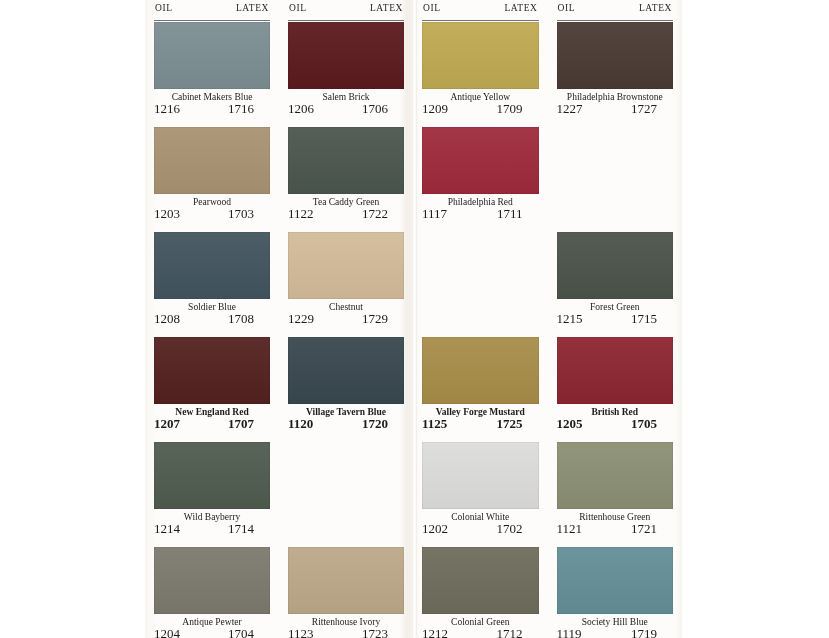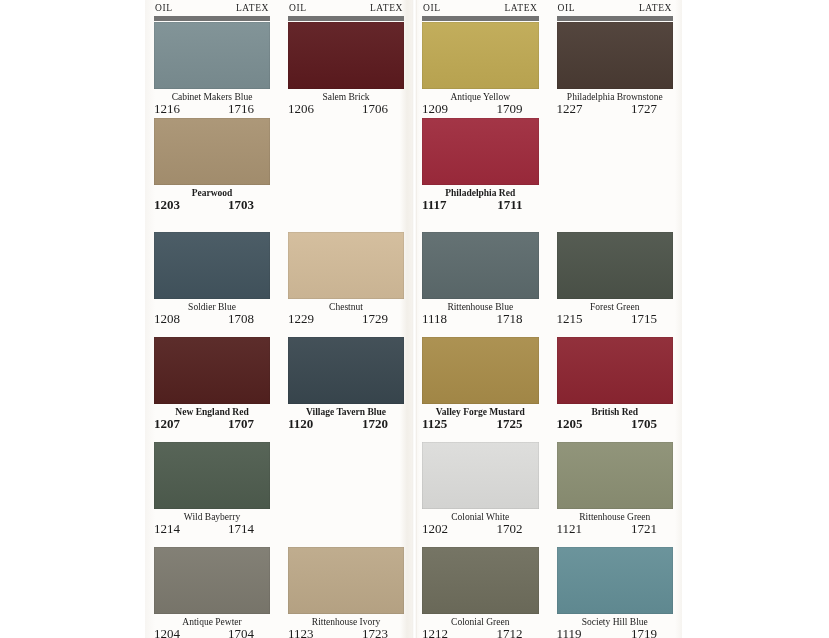--- a/index.html
+++ b/index.html
@@ -85,21 +85,21 @@
     top: 3px;
     left: 9px;
     right: 9px;
     height: 18px;
     display: flex;
     justify-content: space-between;
     align-items: flex-start;
     font-size: 9.5px;
     letter-spacing: 0.6px;
     color: #262626;
-    border-bottom: 5px solid #737373;
+    border-bottom: 1px solid #737373;
     padding-bottom: 2px;
     box-sizing: border-box;
   }
   .col-head .hdr-oil   { padding-left: 1px; }
   .col-head .hdr-latex { padding-right: 1px; }
 
   
   .cells {
     position: absolute;
     left: 0;
@@ -107,21 +107,21 @@
     right: 0;
     bottom: 0;
   }
   .cell {
     position: absolute;
     left: 9px;
     right: 9px;
     height: 104px;
   }
   .cell.r0 { top: 0px; text-decoration: underline; }
-  .cell.r1 { top: 96px; font-weight: bold; }
+  .cell.r1 { top: 105px; }
   .cell.r2 { top: 210px; }
   .cell.r3 { top: 315px; font-weight: bold; }
   .cell.r4 { top: 420px; }
   .cell.r5 { top: 525px; }
 
   .swatch {
     position: absolute;
     left: 0;
     top: 0;
     right: 0;
@@ -239,20 +239,28 @@
           </div>
           <div class="cells">
             <div class="cell r0">
               <div class="swatch" style="background-color: rgb(92, 26, 30);"></div>
               <div class="color-name">Salem Brick</div>
               <div class="codes">
                 <span class="code-oil">1206</span>
                 <span class="code-latex">1706</span>
               </div>
             </div>
+            <div class="cell r1">
+              <div class="swatch" style="background-color: rgb(75, 86, 79);"></div>
+              <div class="color-name">Tea Caddy Green</div>
+              <div class="codes">
+                <span class="code-oil">1122</span>
+                <span class="code-latex">1722</span>
+              </div>
+            </div>
             <div class="cell r2">
               <div class="swatch" style="background-color: rgb(210, 187, 153);"></div>
               <div class="color-name">Chestnut</div>
               <div class="codes">
                 <span class="code-oil">1229</span>
                 <span class="code-latex">1729</span>
               </div>
             </div>
             <div class="cell r3">
               <div class="swatch" style="background-color: rgb(57, 71, 79);"></div>
@@ -294,28 +302,20 @@
               </div>
             </div>
             <div class="cell r1">
               <div class="swatch" style="background-color: rgb(158, 42, 60);"></div>
               <div class="color-name">Philadelphia Red</div>
               <div class="codes">
                 <span class="code-oil">1117</span>
                 <span class="code-latex">1711</span>
               </div>
             </div>
-            <div class="cell r2">
-              <div class="swatch" style="background-color: rgb(92, 106, 108);"></div>
-              <div class="color-name">Rittenhouse Blue</div>
-              <div class="codes">
-                <span class="code-oil">1118</span>
-                <span class="code-latex">1718</span>
-              </div>
-            </div>
             <div class="cell r3">
               <div class="swatch" style="background-color: rgb(168, 140, 73);"></div>
               <div class="color-name">Valley Forge Mustard</div>
               <div class="codes">
                 <span class="code-oil">1125</span>
                 <span class="code-latex">1725</span>
               </div>
             </div>
             <div class="cell r4">
               <div class="swatch" style="background-color: rgb(220, 220, 218);"></div>

